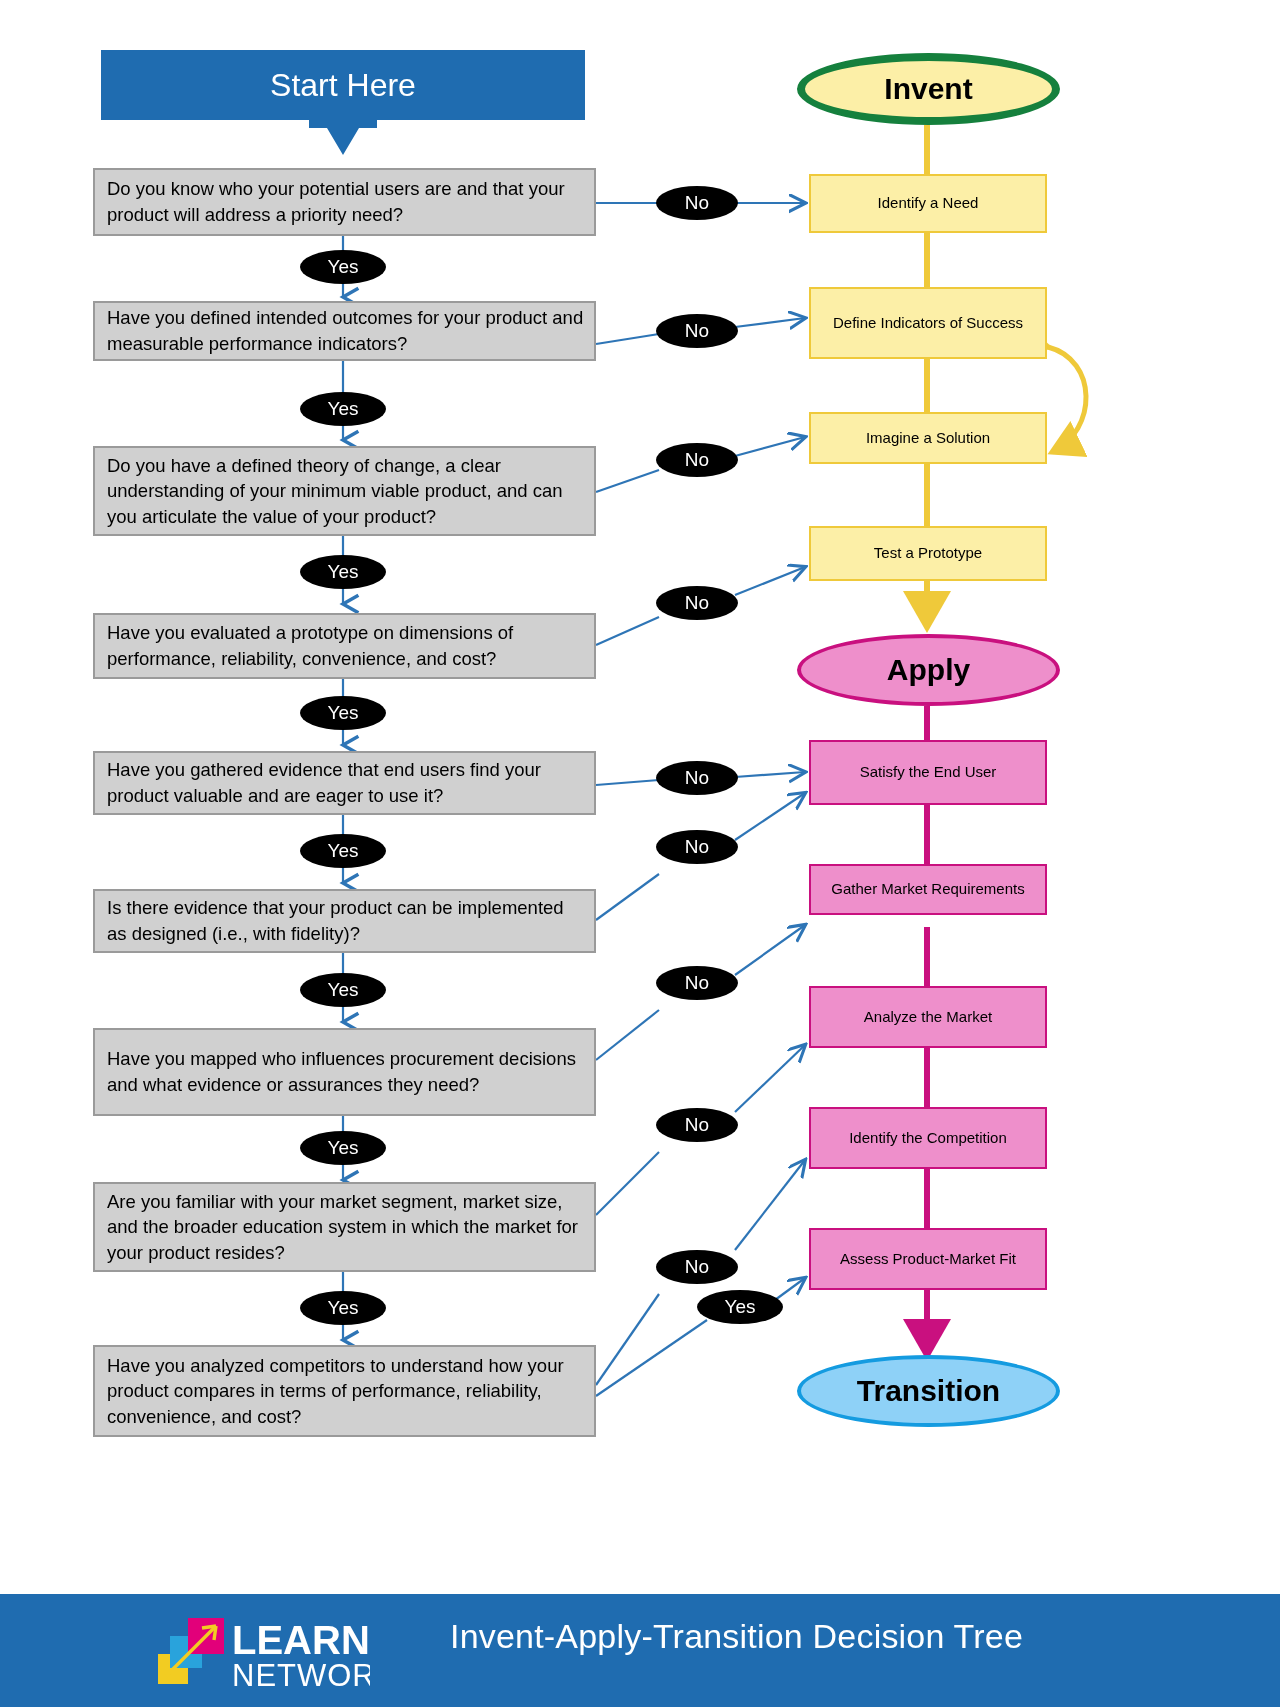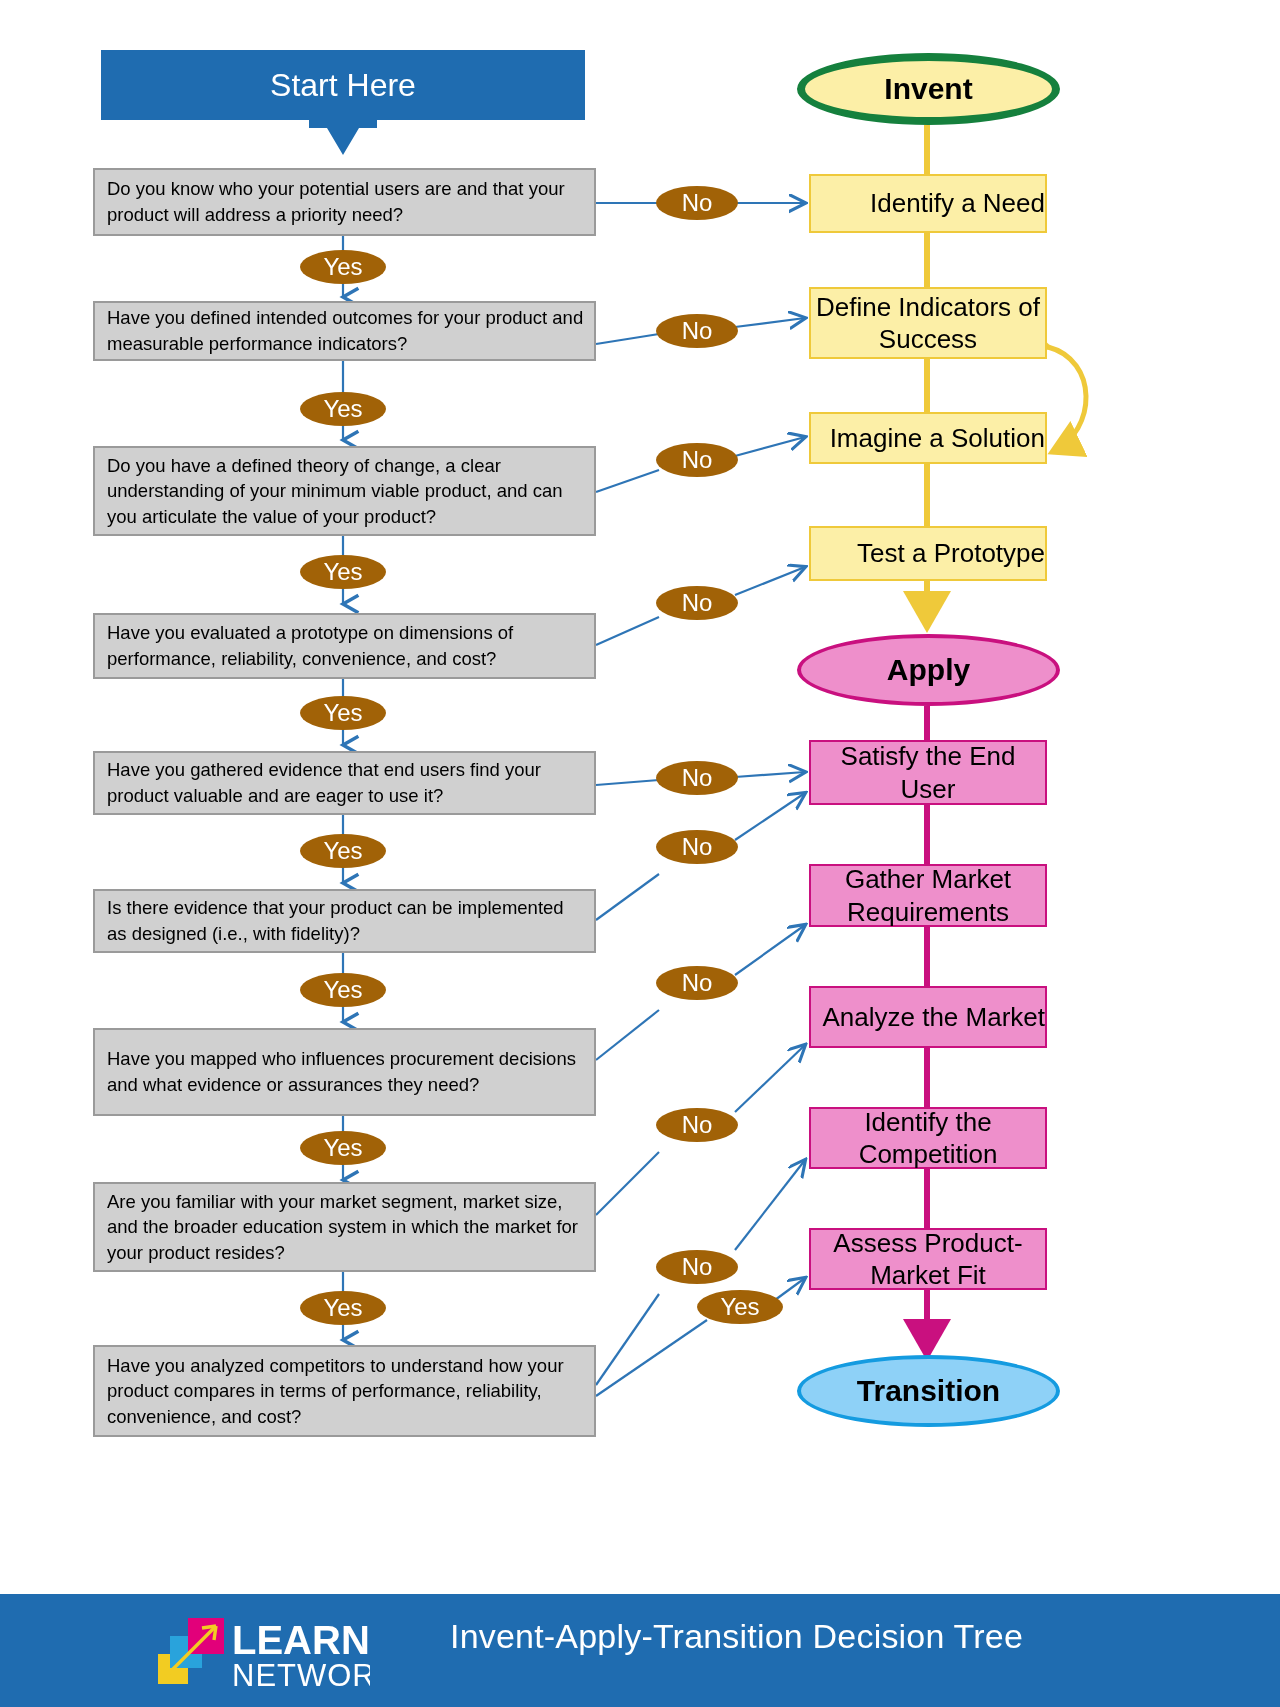--- a/index.html
+++ b/index.html
@@ -53,24 +53,24 @@
     font-size: 18.5px;
     line-height: 1.38;
     padding: 9px 10px 9px 12px;
     display: flex;
     align-items: center;
   }
 
   
   .pill {
     position: absolute;
-    background: #a16207;
+    background: #000000;
     color: #ffffff;
     border-radius: 50%;
-    font-size: 24px;
+    font-size: 19px;
     display: flex;
     align-items: center;
     justify-content: center;
   }
 
   
   .oval {
     position: absolute;
     border-radius: 50%;
     box-sizing: border-box;
@@ -93,26 +93,26 @@
     background: #8ED1F7;
     border: 4px solid #149BE0;
   }
 
   
   .stage {
     position: absolute;
     box-sizing: border-box;
     display: flex;
     align-items: center;
-    justify-content: flex-end;
+    justify-content: center;
     text-align: center;
-    font-size: 26px;
+    font-size: 15px;
     line-height: 1.25;
     color: #000000;
-    padding: 4px 0;
+    padding: 4px 8px;
   }
   .stage-invent {
     background: #FCEFA7;
     border: 2px solid #EFC93A;
   }
   .stage-apply {
     background: #EE8FCB;
     border: 2px solid #C9107F;
   }
 
@@ -351,21 +351,21 @@
   <div class="stage stage-invent" style="left:809px; top:412px; width:238px; height:52px;">
     <span>Imagine a Solution</span>
   </div>
   <div class="stage stage-invent" style="left:809px; top:526px; width:238px; height:55px;">
     <span>Test a Prototype</span>
   </div>
 
   <div class="stage stage-apply" style="left:809px; top:740px; width:238px; height:65px;">
     <span>Satisfy the End User</span>
   </div>
-  <div class="stage stage-apply" style="left:809px; top:864px; width:238px; height:63px;">
+  <div class="stage stage-apply" style="left:809px; top:864px; width:238px; height:51px;">
     <span>Gather Market Requirements</span>
   </div>
   <div class="stage stage-apply" style="left:809px; top:986px; width:238px; height:62px;">
     <span>Analyze the Market</span>
   </div>
   <div class="stage stage-apply" style="left:809px; top:1228px; width:238px; height:62px;">
     <span>Assess Product-Market Fit</span>
   </div>
   <div class="stage stage-apply" style="left:809px; top:1107px; width:238px; height:62px;">
     <span>Identify the Competition</span>

